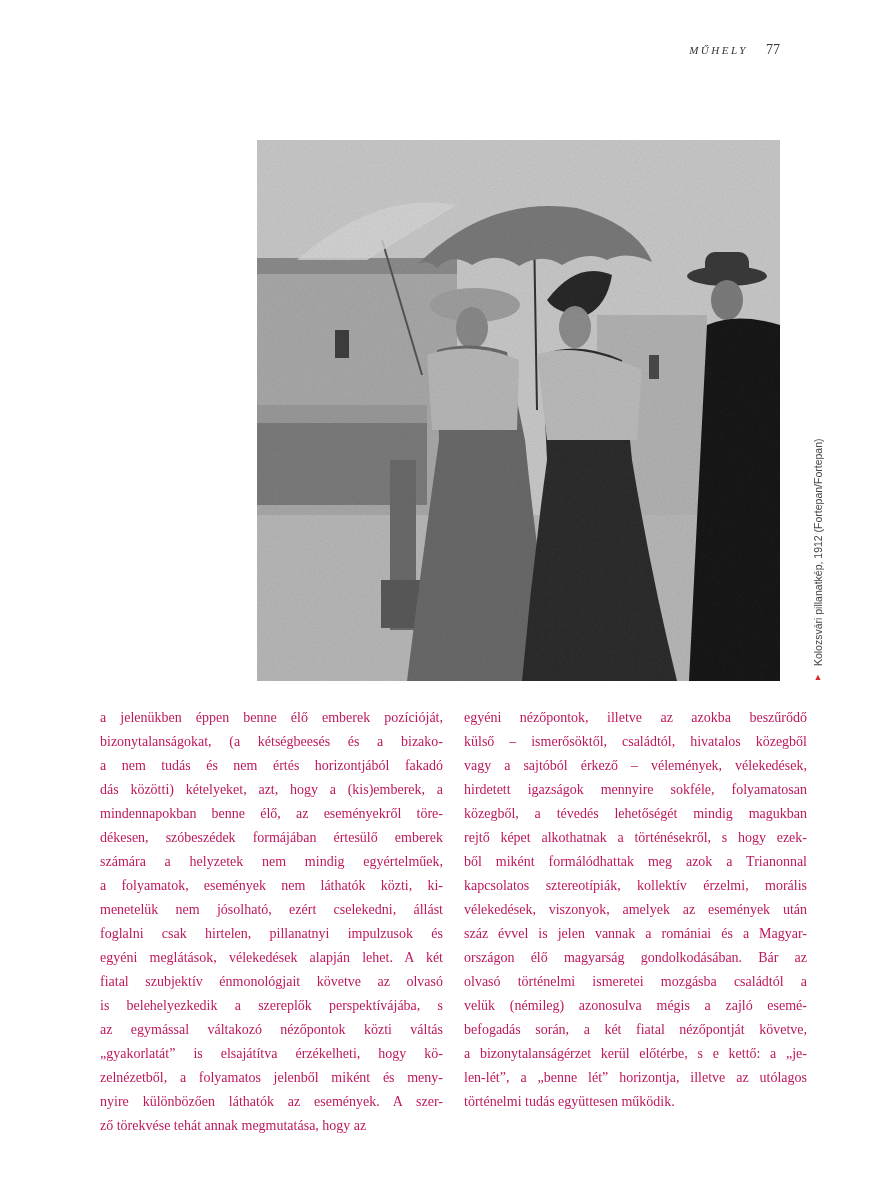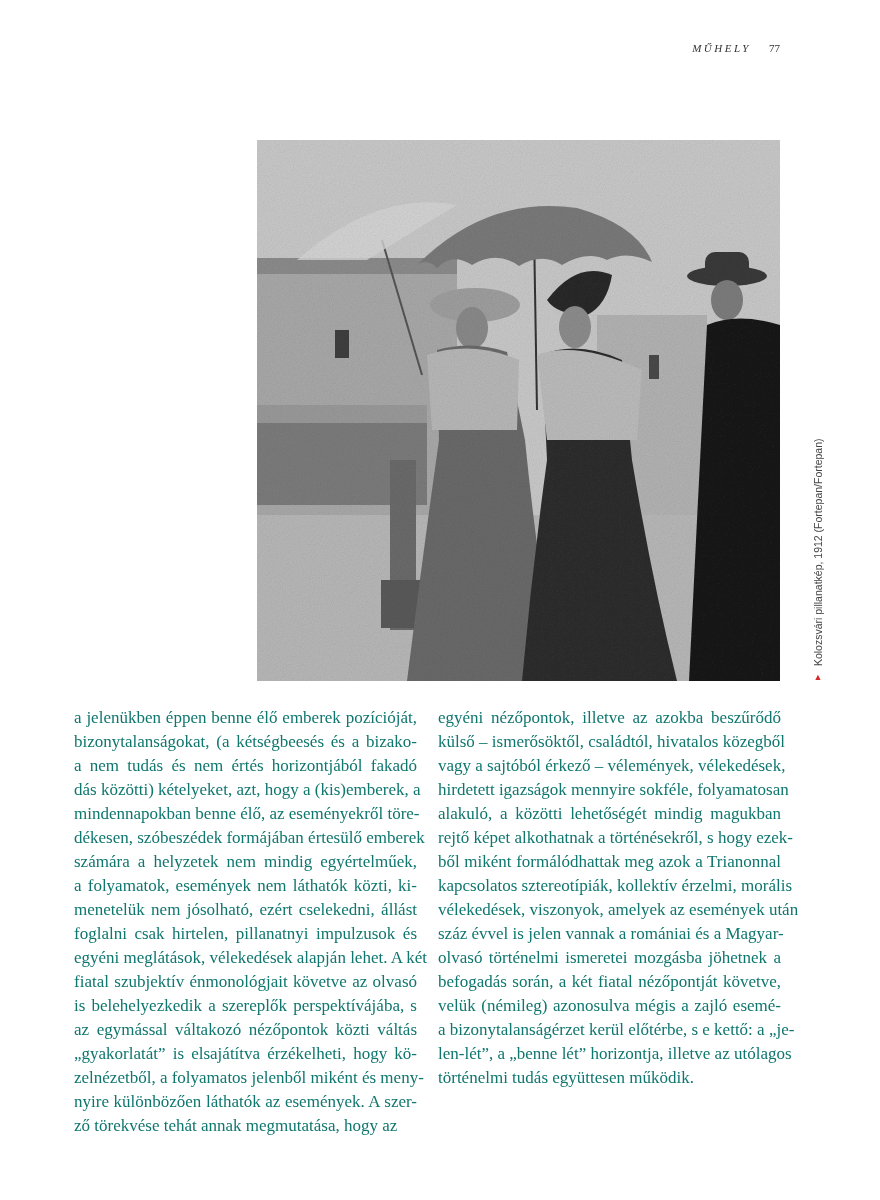--- a/index.html
+++ b/index.html
@@ -5,36 +5,36 @@
   html, body { margin: 0; padding: 0; background: #ffffff; }
   body { width: 880px; height: 1200px; position: relative; overflow: hidden; }
   .header {
     position: absolute; top: 42px; right: 100px;
     font-family: "Liberation Serif", serif; color: #333;
     display: flex; align-items: baseline; gap: 18px;
   }
   .section-name {
     font-style: italic; font-size: 11px; letter-spacing: 2.5px;
   }
-  .page-number { font-size: 11px; }
+  .page-number { font-size: 14px; }
   .photo {
     position: absolute; left: 257px; top: 140px; width: 523px; height: 541px;
     background: #bdbdbd; overflow: hidden;
   }
   .photo svg { width: 100%; height: 100%; display: block; }
   .caption {
     position: absolute; left: 812px; top: 681px;
     transform-origin: 0 0; transform: rotate(-90deg);
     font-family: "Liberation Sans", sans-serif; font-size: 10.5px; color: #444;
     white-space: nowrap; display: flex; align-items: center; gap: 6px;
   }
   .caption-marker { color: #d42a2a; font-size: 9px; display: inline-block; transform: rotate(90deg); }
   .column {
     position: absolute; top: 706px; width: 343px;
-    font-family: "Liberation Serif", serif; font-size: 17px; line-height: 24px; color: #0f766e;
+    font-family: "Liberation Serif", serif; font-size: 14px; line-height: 24px; color: #be185d; margin-left: 26px;
   }
   .column.left { left: 74px; }
   .column.right { left: 438px; }
   .line { display: block; text-align: justify; text-align-last: justify; white-space: nowrap; height: 24px; }
   .line.last { text-align-last: left; }
 </style>
 </head>
 <body>
 
 <div class="header">
@@ -109,25 +109,26 @@
     <span class="line">„gyakorlatát” is elsajátítva érzékelheti, hogy kö-</span>
     <span class="line">zelnézetből, a folyamatos jelenből miként és meny-</span>
     <span class="line">nyire különbözően láthatók az események. A szer-</span>
     <span class="line last">ző törekvése tehát annak megmutatása, hogy az</span>
   </div>
 <div class="column right" id="col-right">
     <span class="line">egyéni nézőpontok, illetve az azokba beszűrődő</span>
     <span class="line">külső – ismerősöktől, családtól, hivatalos közegből</span>
     <span class="line">vagy a sajtóból érkező – vélemények, vélekedések,</span>
     <span class="line">hirdetett igazságok mennyire sokféle, folyamatosan</span>
-    <span class="line">alakuló, a közötti lehetőségét mindig magukban</span>
+    <span class="line">közegből, a tévedés lehetőségét mindig magukban</span>
     <span class="line">rejtő képet alkothatnak a történésekről, s hogy ezek-</span>
     <span class="line">ből miként formálódhattak meg azok a Trianonnal</span>
     <span class="line">kapcsolatos sztereotípiák, kollektív érzelmi, morális</span>
     <span class="line">vélekedések, viszonyok, amelyek az események után</span>
     <span class="line">száz évvel is jelen vannak a romániai és a Magyar-</span>
-    <span class="line">olvasó történelmi ismeretei mozgásba jöhetnek a</span>
+    <span class="line">országon élő magyarság gondolkodásában. Bár az</span>
+    <span class="line">olvasó történelmi ismeretei mozgásba családtól a</span>
+    <span class="line">velük (némileg) azonosulva mégis a zajló esemé-</span>
     <span class="line">befogadás során, a két fiatal nézőpontját követve,</span>
-    <span class="line">velük (némileg) azonosulva mégis a zajló esemé-</span>
     <span class="line">a bizonytalanságérzet kerül előtérbe, s e kettő: a „je-</span>
     <span class="line">len-lét”, a „benne lét” horizontja, illetve az utólagos</span>
     <span class="line last">történelmi tudás együttesen működik.</span>
   </div>
 
 </body></html>

